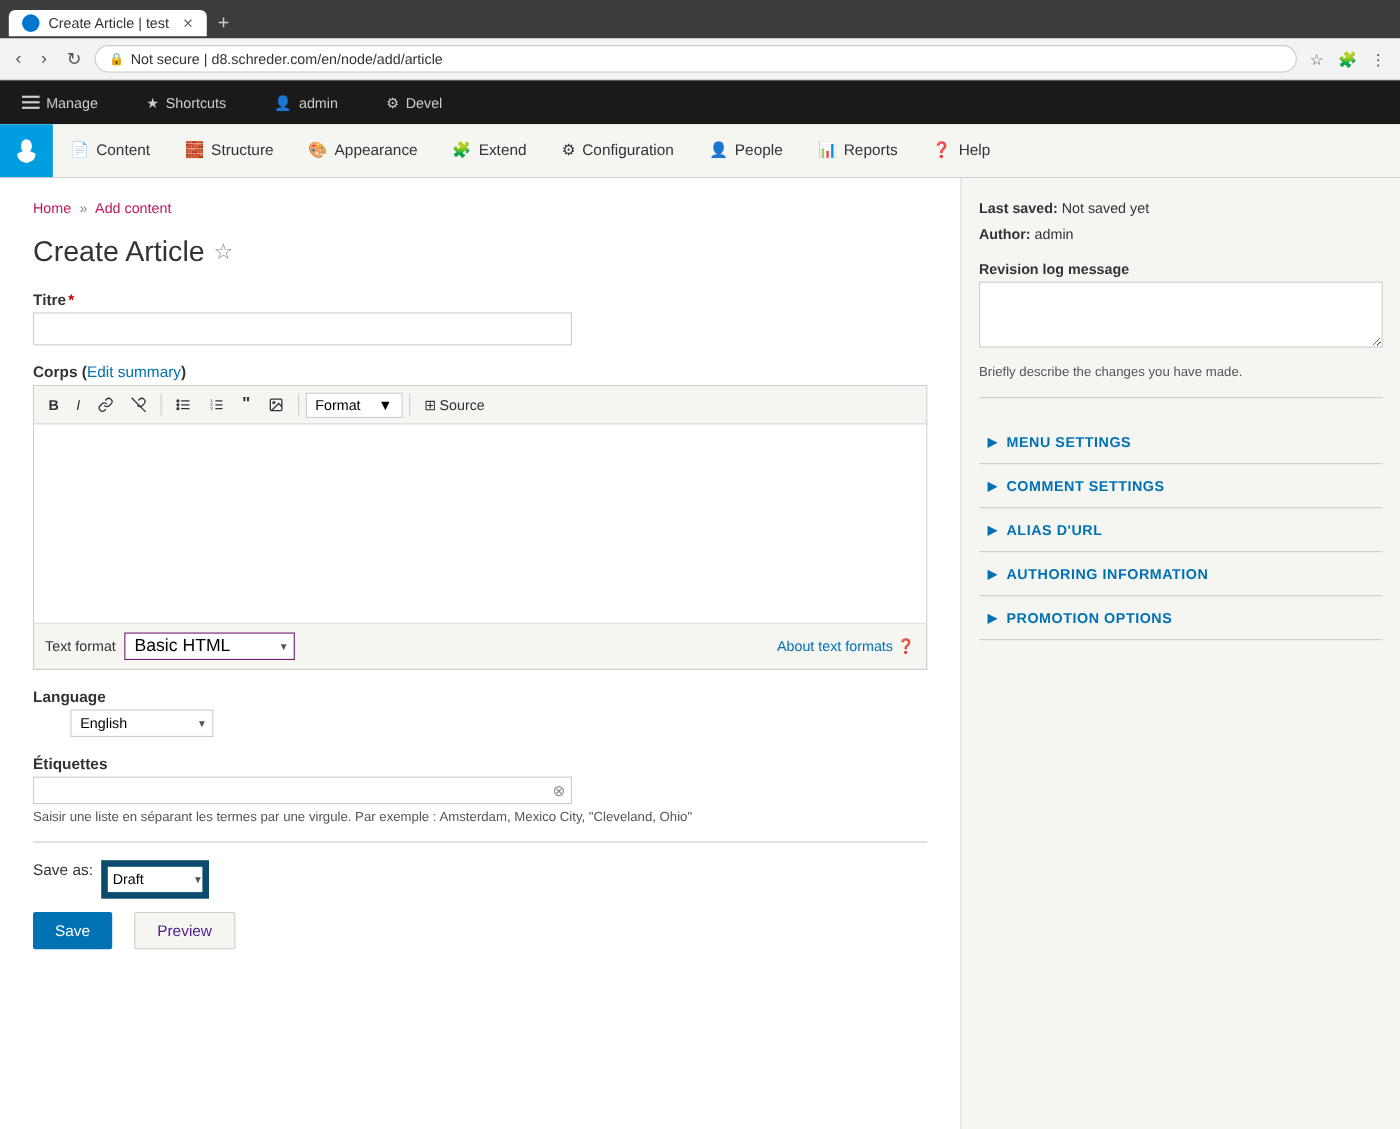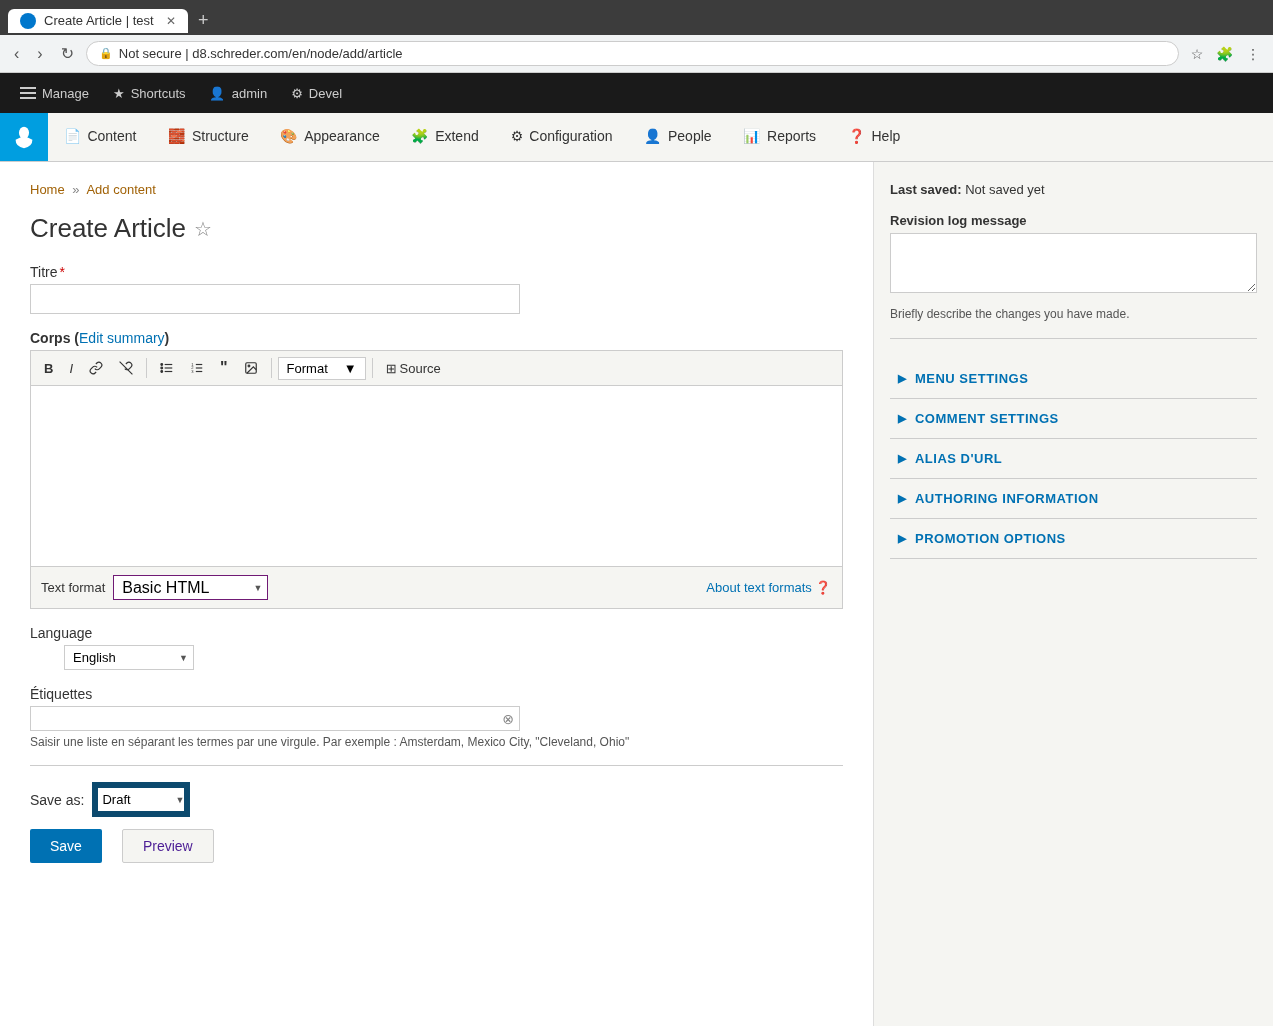--- a/index.html
+++ b/index.html
@@ -15,48 +15,48 @@
 
     .browser-toolbar { background: #f1f3f4; display: flex; align-items: center; padding: 6px 8px; gap: 6px; border-bottom: 1px solid #ccc; }
     .browser-nav-btn { background: none; border: none; cursor: pointer; color: #555; font-size: 16px; padding: 2px 6px; border-radius: 3px; }
     .browser-address-bar { flex: 1; display: flex; align-items: center; background: #fff; border: 1px solid #ccc; border-radius: 20px; padding: 4px 12px; gap: 6px; font-size: 13px; }
     .browser-address-bar .lock-icon { color: #888; font-size: 11px; }
     .browser-address-bar .url-text { color: #333; }
     .browser-toolbar-icons { display: flex; gap: 4px; }
     .browser-toolbar-icon { width: 24px; height: 24px; border-radius: 50%; display: flex; align-items: center; justify-content: center; cursor: pointer; color: #555; font-size: 14px; }
 
     
-    .admin-toolbar { background: #1a1a1a; display: flex; align-items: center; height: 40px; padding: 0 8px; gap: 0; }
+    .admin-toolbar { background: #1a1a1a; display: flex; align-items: center; height: 40px; padding: 0 8px; gap: 20px; }
     .admin-toolbar-item { color: #ccc; padding: 0 12px; height: 100%; display: flex; align-items: center; gap: 6px; cursor: pointer; font-size: 13px; font-weight: 500; }
     .admin-toolbar-item .hamburger { display: flex; flex-direction: column; gap: 3px; }
     .admin-toolbar-item .hamburger span { width: 16px; height: 2px; background: #ccc; display: block; }
 
     
     .drupal-nav { background: #f5f5f2; border-bottom: 1px solid #ccc; display: flex; align-items: center; padding: 0; }
     .drupal-logo { width: 48px; height: 48px; background: #009ee0; display: flex; align-items: center; justify-content: center; color: white; font-size: 22px; font-weight: bold; flex-shrink: 0; }
     .drupal-nav-items { display: flex; }
     .drupal-nav-item { padding: 14px 16px; cursor: pointer; color: #333; font-size: 14px; display: flex; align-items: center; gap: 6px; border-bottom: 3px solid transparent; white-space: nowrap; }
 
     
     .page-content { display: flex; min-height: calc(1026px - 130px); }
     .main-content { flex: 1; padding: 20px 30px; background: #fff; }
     .sidebar { width: 400px; background: #f5f5f2; border-left: 1px solid #ddd; padding: 16px; }
 
     
     .breadcrumb { font-size: 13px; color: #555; margin-bottom: 16px; }
-    .breadcrumb a { color: #a16207; text-decoration: none; }
+    .breadcrumb a { color: #be185d; text-decoration: none; }
     .breadcrumb .sep { margin: 0 4px; color: #888; }
 
     
     .page-title { font-size: 26px; font-weight: normal; margin-bottom: 20px; display: flex; align-items: center; gap: 8px; }
     .page-title .star-icon { color: #888; font-size: 20px; cursor: pointer; }
 
     
     .form-group { margin-bottom: 16px; }
-    .form-label { font-size: 14px; font-weight: normal; margin-bottom: 4px; display: block; }
+    .form-label { font-size: 14px; font-weight: bold; margin-bottom: 4px; display: block; }
     .form-label .required { color: #c00; margin-left: 2px; }
     .form-input { width: 100%; padding: 6px 8px; border: 1px solid #ccc; font-size: 14px; background: #fff; }
 
     
     .field-label { font-size: 14px; font-weight: bold; margin-bottom: 4px; }
     .field-label .edit-summary { font-weight: normal; color: #0071b3; cursor: pointer; text-decoration: none; }
 
     
     .ckeditor-wrapper { border: 1px solid #ccc; }
     .ckeditor-toolbar { background: #f5f5f2; border-bottom: 1px solid #ccc; padding: 4px 6px; display: flex; align-items: center; gap: 2px; flex-wrap: wrap; }
@@ -80,21 +80,21 @@
     .language-select-wrapper::after { content: '▼'; font-size: 9px; position: absolute; right: 6px; pointer-events: none; color: #555; }
     .language-select { padding: 4px 24px 4px 8px; border: 1px solid #ccc; font-size: 13px; background: #fff; cursor: pointer; appearance: none; -webkit-appearance: none; min-width: 130px; }
 
     
     .tags-input-wrapper { position: relative; }
     .tags-input { width: 100%; padding: 4px 24px 4px 8px; border: 1px solid #ccc; font-size: 13px; }
     .tags-input-clear { position: absolute; right: 6px; top: 50%; transform: translateY(-50%); color: #888; cursor: pointer; font-size: 14px; }
     .tags-help { font-size: 12px; color: #555; margin-top: 4px; }
 
     
-    .save-as-row { display: flex; align-items: center; gap: 8px; margin-bottom: 12px; margin-top: 16px; }
+    .save-as-row { display: flex; gap: 8px; margin-bottom: 12px; margin-top: 16px; }
     .save-as-label { font-size: 14px; }
     .save-as-select-wrapper { position: relative; display: inline-flex; align-items: center; }
     .save-as-select-wrapper::after { content: '▼'; font-size: 9px; position: absolute; right: 6px; pointer-events: none; color: #555; }
     .save-as-select { padding: 4px 24px 4px 4px; border: 6px solid #0c4a6e; font-size: 13px; background: #fff; cursor: pointer; appearance: none; -webkit-appearance: none; }
 
     
     .action-buttons { display: flex; gap: 20px; }
     .btn-save { background: #0071b3; color: #fff; border: none; padding: 8px 20px; font-size: 14px; cursor: pointer; border-radius: 2px; }
     .btn-preview { background: #f5f5f2; color: #4c1d95; border: 1px solid #ccc; padding: 8px 20px; font-size: 14px; cursor: pointer; border-radius: 2px; }
 
@@ -352,20 +352,24 @@
 
   </div>
 
   <div class="sidebar">
 
     <div class="sidebar-meta">
       <div class="meta-row">
         <span class="meta-label">Last saved:</span>
         <span>Not saved yet</span>
       </div>
+      <div class="meta-row">
+        <span class="meta-label">Author:</span>
+        <span>admin</span>
+      </div>
       <div class="meta-row" style="margin-top:8px;">
         <div class="meta-label">Revision log message</div>
         <textarea class="revision-textarea" style=""></textarea>
         <div class="revision-help">Briefly describe the changes you have made.</div>
       </div>
     </div>
 
     <div class="sidebar-section">
       <div class="sidebar-section-header">
         <span class="arrow">▶</span>

